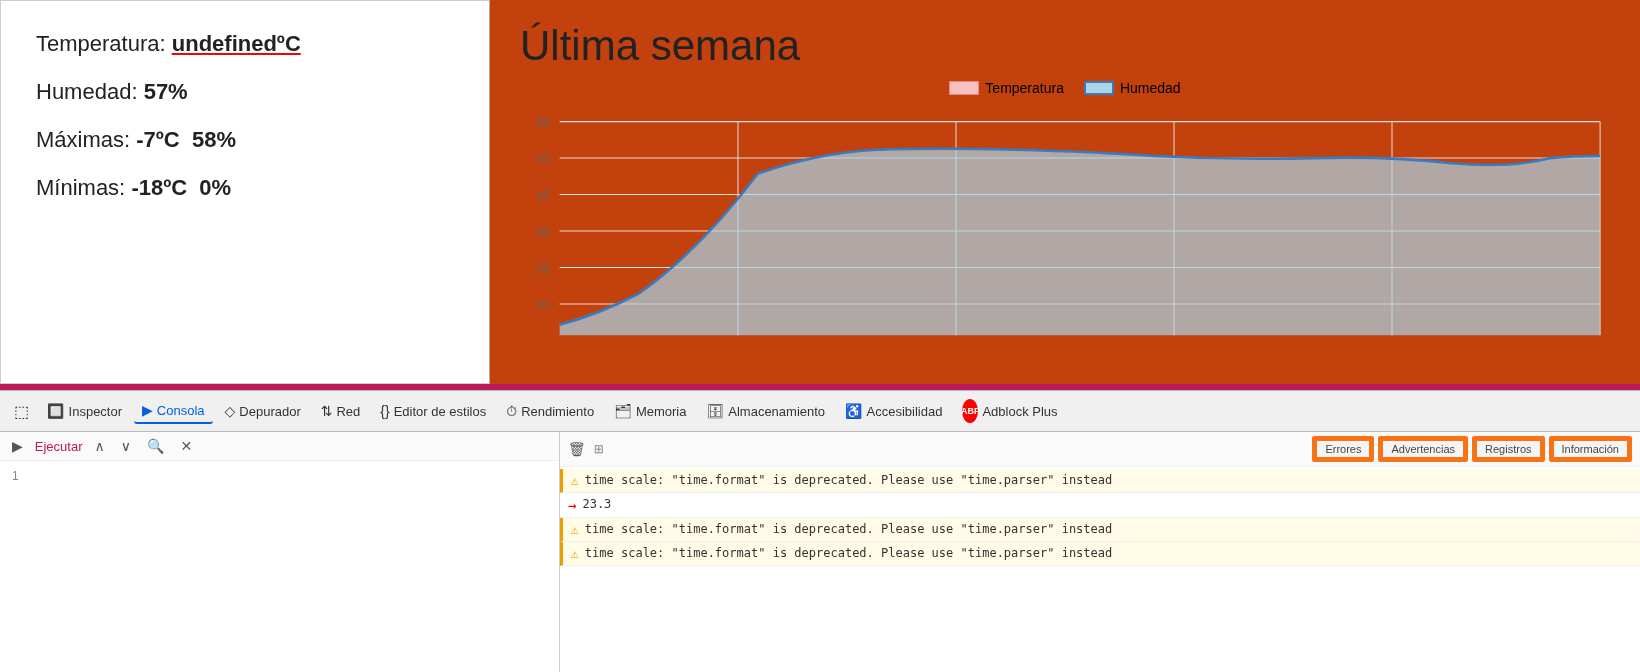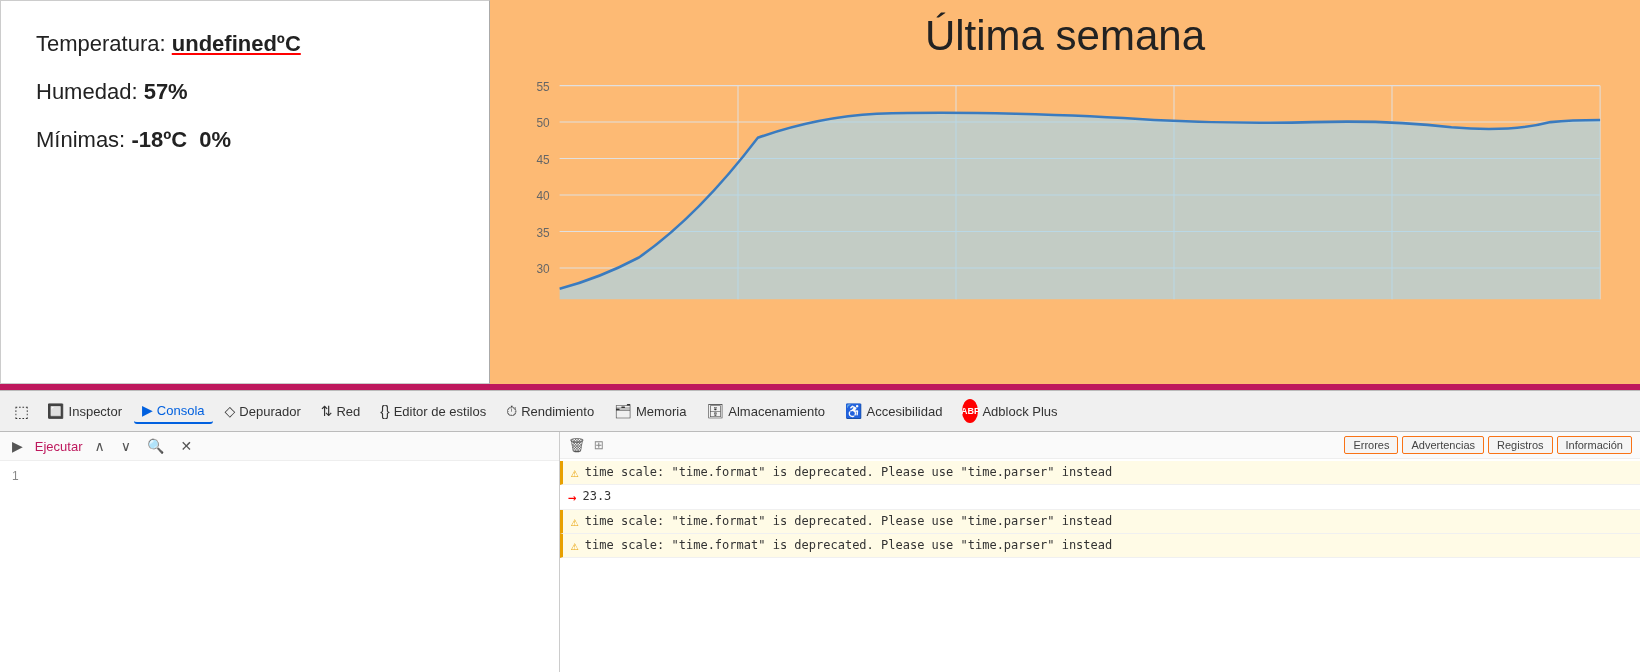--- a/index.html
+++ b/index.html
@@ -42,24 +42,23 @@
       font-weight: bold;
     }
     .smiley {
       color: green;
       font-size: 20px;
     }
 
     
     .right-panel {
       flex: 1;
-      padding: 12px 30px;
-      background: #fdba74;
+      padding: 22px 30px;
+      background: #c2410c;
       position: relative;
-      text-align: center;
     }
     .chart-title {
       font-size: 42px;
       font-weight: normal;
       color: #222;
       margin-bottom: 10px;
     }
     .chart-legend {
       display: flex;
       align-items: center;
@@ -201,21 +200,21 @@
       flex: 1;
       background: transparent;
     }
     .output-filter-btns {
       display: flex;
       gap: 4px;
       margin-left: auto;
     }
     .filter-btn {
       padding: 2px 8px;
-      border: 1px solid #f97316;
+      border: 5px solid #f97316;
       background: #f5f5f5;
       font-size: 11px;
       cursor: pointer;
       border-radius: 2px;
       color: #444;
     }
     .trash-icon {
       cursor: pointer;
       font-size: 14px;
       color: #555;
@@ -272,25 +271,36 @@
 
   <div class="left-panel">
     <div class="data-row">
       <span class="label">Temperatura:</span>
       <span class="undefined-val">undefinedºC</span>
     </div>
     <div class="data-row">
       <span class="label">Humedad:</span>
       <span class="value-bold">57%</span>
     </div>
+    <div class="data-row"><span class="label">Máximas:</span>&nbsp;<span class="value-bold">-7ºC</span>&nbsp;&nbsp;<span class="value-bold">58%</span></div>
     <div class="data-row"><span class="label">Mínimas:</span>&nbsp;<span class="value-bold">-18ºC</span>&nbsp;&nbsp;<span class="value-bold">0%</span></div>
   </div>
 
   <div class="right-panel">
     <div class="chart-title">Última semana</div>
+    <div class="chart-legend">
+      <div class="legend-item">
+        <div class="legend-box-pink"></div>
+        <span>Temperatura</span>
+      </div>
+      <div class="legend-item">
+        <div class="legend-box-blue"></div>
+        <span>Humedad</span>
+      </div>
+    </div>
     <div class="chart-area">
       <svg viewBox="0 0 1100 240" preserveAspectRatio="none">
 
         <text x="30" y="20" font-size="12" fill="#666" text-anchor="end">55</text>
         <text x="30" y="55" font-size="12" fill="#666" text-anchor="end">50</text>
         <text x="30" y="90" font-size="12" fill="#666" text-anchor="end">45</text>
         <text x="30" y="125" font-size="12" fill="#666" text-anchor="end">40</text>
         <text x="30" y="160" font-size="12" fill="#666" text-anchor="end">35</text>
         <text x="30" y="195" font-size="12" fill="#666" text-anchor="end">30</text>
 

